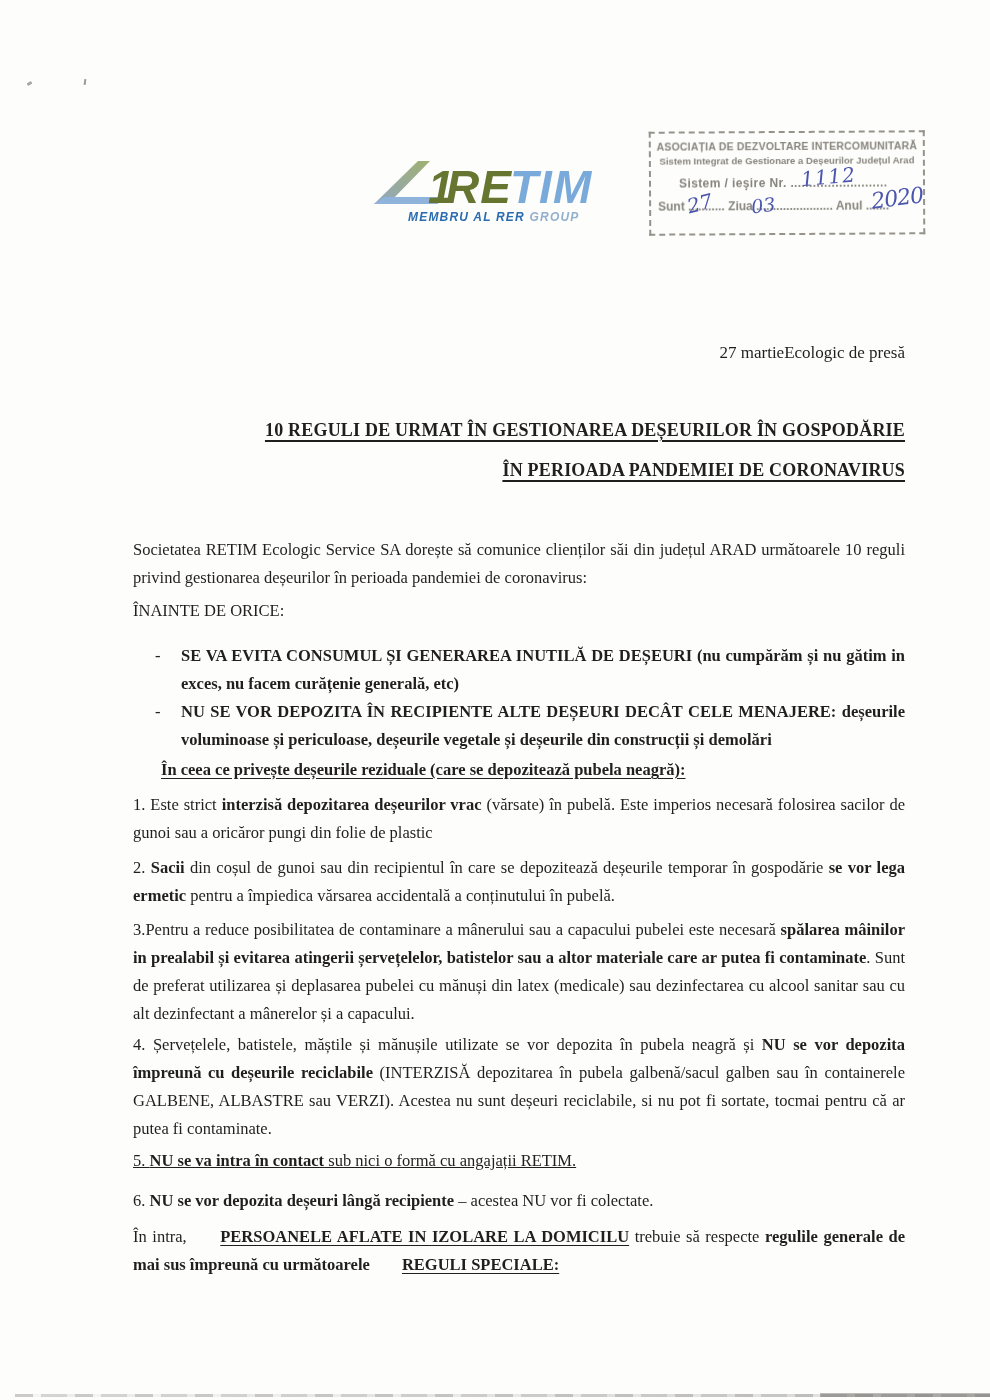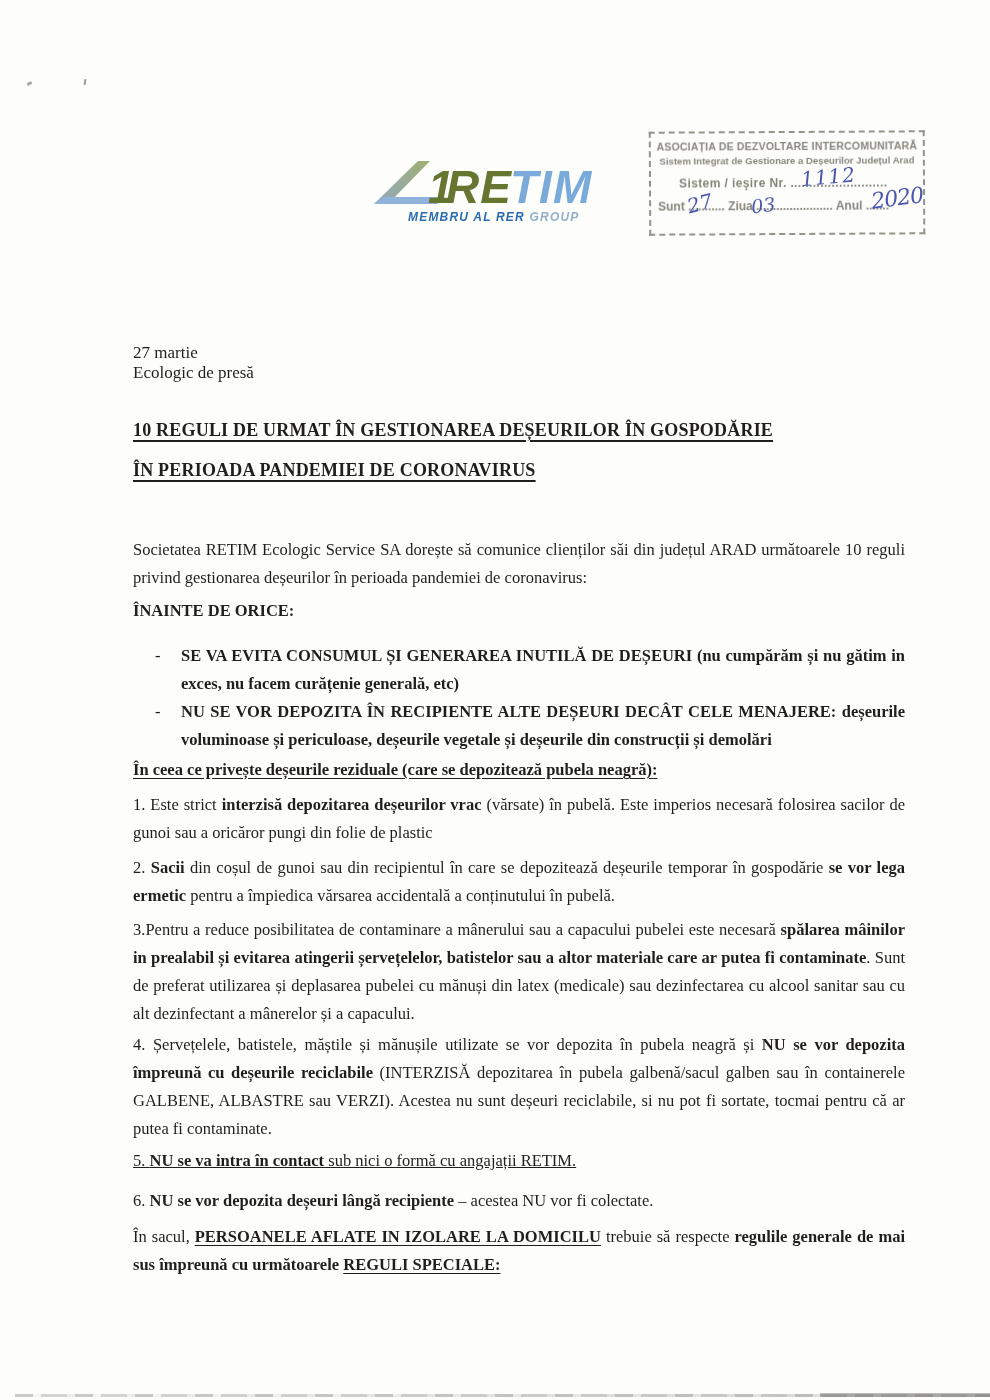--- a/index.html
+++ b/index.html
@@ -50,48 +50,48 @@
                   filter:blur(0.2px); white-space:nowrap; }
   .hand { position:absolute; font-family:"DejaVu Serif", serif;
           font-style:italic; color:#4a55ae; font-weight:normal; }
   .hand-nr   { left:150px; top:32px; font-size:20px; transform:rotate(-5deg); letter-spacing:1px; }
   .hand-day  { left:36px;  top:58px; font-size:20px; transform:rotate(-14deg); }
   .hand-month{ left:100px; top:61px; font-size:19px; transform:rotate(-6deg); }
   .hand-year { left:220px; top:53px; font-size:22px; transform:rotate(-7deg); letter-spacing:-1px; }
 
   
   .dateline { position:absolute; left:133px; top:343px; width:772px;
-              display:flex; justify-content:flex-end; font-size:17px;flex-direction:column; }
+              display:flex; justify-content:flex-end; font-size:17px; }
 
   
   .content { position:absolute; left:133px; top:418px; width:772px;
              font-size:16.5px; line-height:28px; }
   .content p { margin:0; text-align:justify; }
-  .title-line { text-align:left; font-weight:bold; font-size:18px;
+  .title-line { text-align:right; font-weight:bold; font-size:18px;
                 line-height:24px; letter-spacing:0.2px;
                 text-decoration:underline; text-underline-offset:4px;
                 text-decoration-thickness:1.5px; }
   .title-line2 { margin-top:16px; }
   .intro { margin-top:54px !important; }
-  .before-heading { margin-top:5px; font-weight:bold; font-size:16.5px;
+  .before-heading { margin-top:5px; font-weight:normal; font-size:16.5px;
                     line-height:28px; }
   .bullets { margin-top:17px; }
   .bullet { position:relative; padding-left:48px; text-align:justify; }
   .bullet .dash { position:absolute; left:22px; top:0; }
   .residual-heading { margin-top:2px !important; }
   .rule-1 { margin-top:7px !important; }
   .rule-2 { margin-top:7px !important; }
   .rule-3 { margin-top:6px !important; }
   .rule-4 { margin-top:3px !important; }
   .rule-5 { margin-top:4px !important;text-decoration:underline; }
   .rule-6 { margin-top:12px !important; }
   .closing { margin-top:8px !important; }
 
   .seg-b { font-weight:bold; }
-  .seg-u { text-decoration:underline; text-underline-offset:3px; }
+  .seg-u { text-decoration:underline; text-underline-offset:3px;margin-left:28px; }
 </style>
 </head>
 <body>
 
 <div class="page">
 
   <div class="speck1"></div>
   <div class="speck2"></div>
 
   <div class="logo">
@@ -163,17 +163,17 @@
 
     <p class="residual-heading"><span class="seg-b seg-u">În ceea ce privește deșeurile reziduale (care se depozitează pubela neagră):</span></p>
 
     <p class="rule-1"><span>1. Este strict </span><span class="seg-b">interzisă depozitarea deșeurilor vrac</span><span> (vărsate) în pubelă. Este imperios necesară folosirea sacilor de gunoi sau a oricăror pungi din folie de plastic</span></p>
     <p class="rule-2"><span>2. </span><span class="seg-b">Sacii</span><span> din coșul de gunoi sau din recipientul în care se depozitează deșeurile temporar în gospodărie </span><span class="seg-b">se vor lega ermetic</span><span> pentru a împiedica vărsarea accidentală a conținutului în pubelă.</span></p>
     <p class="rule-3"><span>3.Pentru a reduce posibilitatea de contaminare a mânerului sau a capacului pubelei este necesară </span><span class="seg-b">spălarea mâinilor in prealabil și evitarea atingerii șervețelelor, batistelor sau a altor materiale care ar putea fi contaminate</span><span>. Sunt de preferat utilizarea și deplasarea pubelei cu mănuși din latex (medicale) sau dezinfectarea cu alcool sanitar sau cu alt dezinfectant a mânerelor și a  capacului.</span></p>
     <p class="rule-4"><span>4. Șervețelele, batistele, măștile și mănușile utilizate se vor depozita în pubela neagră și </span><span class="seg-b">NU se vor depozita împreună cu deșeurile reciclabile</span><span> (INTERZISĂ depozitarea în pubela galbenă/sacul galben sau în containerele GALBENE, ALBASTRE sau VERZI). Acestea nu sunt deșeuri reciclabile, si nu pot fi sortate, tocmai pentru că ar putea fi contaminate.</span></p>
     <p class="rule-5"><span>5. </span><span class="seg-b">NU se va intra în contact</span><span> sub nici o formă cu angajații RETIM.</span></p>
     <p class="rule-6"><span>6. </span><span class="seg-b">NU se vor depozita deșeuri lângă recipiente</span><span> – acestea NU vor fi colectate.</span></p>
 
-    <p class="closing"><span>În sacul, </span><span class="seg-b seg-u">PERSOANELE AFLATE IN IZOLARE LA DOMICILU</span><span> trebuie să respecte </span><span class="seg-b">regulile generale de mai sus împreună cu următoarele </span><span class="seg-b seg-u">REGULI SPECIALE:</span></p>
+    <p class="closing"><span>În intra, </span><span class="seg-b seg-u">PERSOANELE AFLATE IN IZOLARE LA DOMICILU</span><span> trebuie să respecte </span><span class="seg-b">regulile generale de mai sus împreună cu următoarele </span><span class="seg-b seg-u">REGULI SPECIALE:</span></p>
   </div>
 
   <div class="bottom-artifact"></div>
 </div>
 
 </body></html>

